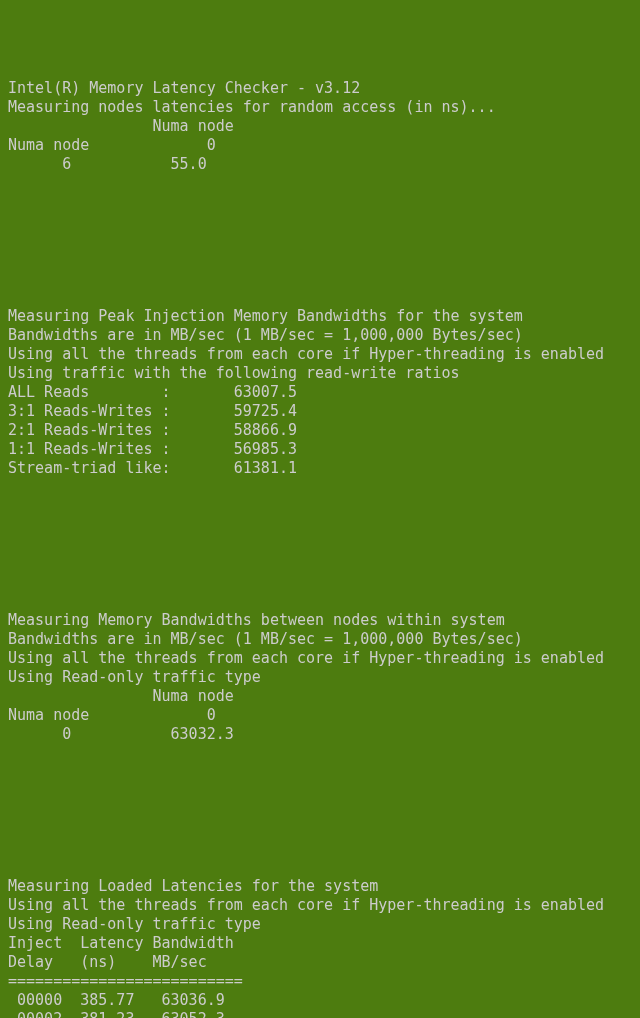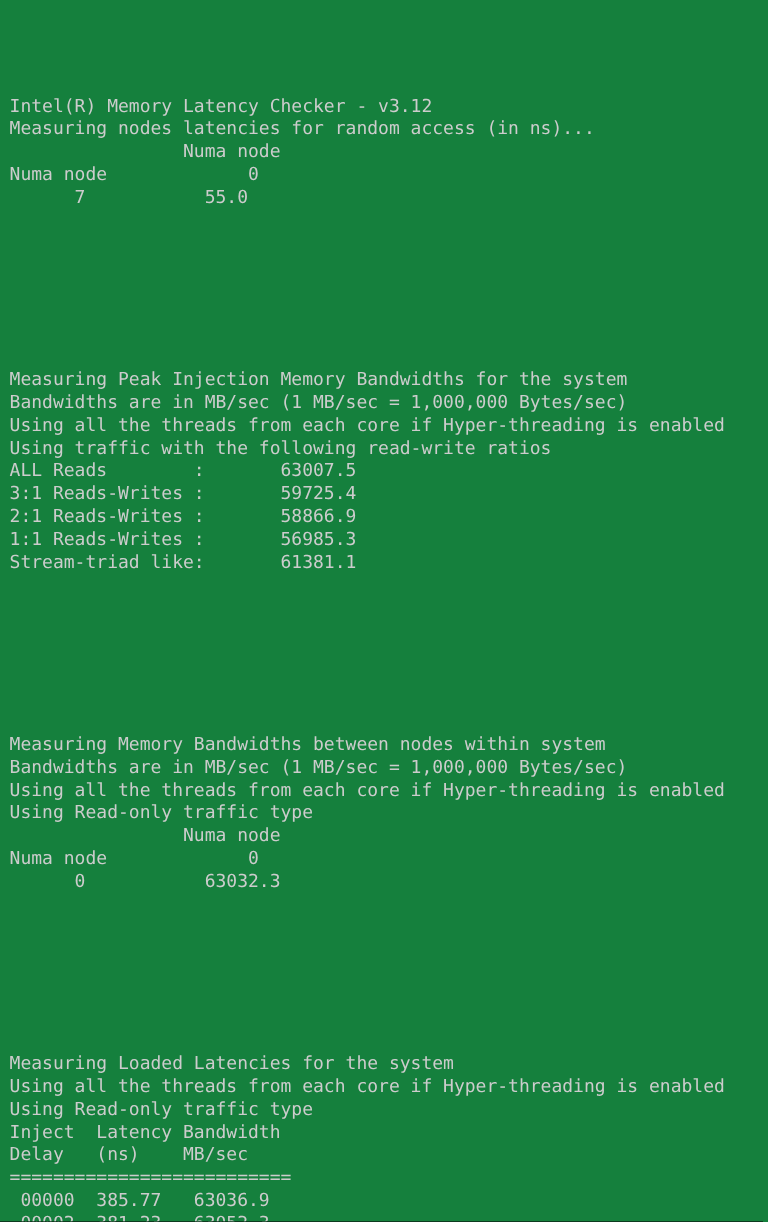--- a/index.html
+++ b/index.html
@@ -5,41 +5,41 @@
   html, body {
     margin: 0;
     padding: 0;
     background: #0c0c0c;
   }
   .terminal {
     width: 640px;
     height: 1018px;
     box-sizing: border-box;
     padding: 3px 0 0 8px;
-    background: #15803d;
+    background: #4d7c0f;
     color: #cccccc;
     font-family: "DejaVu Sans Mono", "Liberation Mono", monospace;
     font-size: 15px;
     line-height: 19px;
     white-space: pre;
     overflow: hidden;
   }
   .section + .section {
     margin-top: 19px; 
   }
   .line {
     height: 19px;
   }
 </style>
 </head>
 <body>
 
 <div class="terminal">
   <div class="section">
-    <div><div class="line">Intel(R) Memory Latency Checker - v3.12</div><div class="line">Measuring nodes latencies for random access (in ns)...</div><div class="line">                Numa node</div><div class="line">Numa node             0</div><div class="line">      7           55.0</div></div>
+    <div><div class="line">Intel(R) Memory Latency Checker - v3.12</div><div class="line">Measuring nodes latencies for random access (in ns)...</div><div class="line">                Numa node</div><div class="line">Numa node             0</div><div class="line">      6           55.0</div></div>
   </div>
   <div class="section">
     <div><div class="line">Measuring Peak Injection Memory Bandwidths for the system</div><div class="line">Bandwidths are in MB/sec (1 MB/sec = 1,000,000 Bytes/sec)</div><div class="line">Using all the threads from each core if Hyper-threading is enabled</div><div class="line">Using traffic with the following read-write ratios</div><div class="line">ALL Reads        :       63007.5</div><div class="line">3:1 Reads-Writes :       59725.4</div><div class="line">2:1 Reads-Writes :       58866.9</div><div class="line">1:1 Reads-Writes :       56985.3</div><div class="line">Stream-triad like:       61381.1</div></div>
   </div>
   <div class="section">
     <div><div class="line">Measuring Memory Bandwidths between nodes within system</div><div class="line">Bandwidths are in MB/sec (1 MB/sec = 1,000,000 Bytes/sec)</div><div class="line">Using all the threads from each core if Hyper-threading is enabled</div><div class="line">Using Read-only traffic type</div><div class="line">                Numa node</div><div class="line">Numa node             0</div><div class="line">      0           63032.3</div></div>
   </div>
   <div class="section">
     <div><div class="line">Measuring Loaded Latencies for the system</div><div class="line">Using all the threads from each core if Hyper-threading is enabled</div><div class="line">Using Read-only traffic type</div><div class="line">Inject  Latency Bandwidth</div><div class="line">Delay   (ns)    MB/sec</div><div class="line">==========================</div><div class="line"> 00000  385.77   63036.9</div><div class="line"> 00002  381.23   63052.3</div></div>
   </div>

